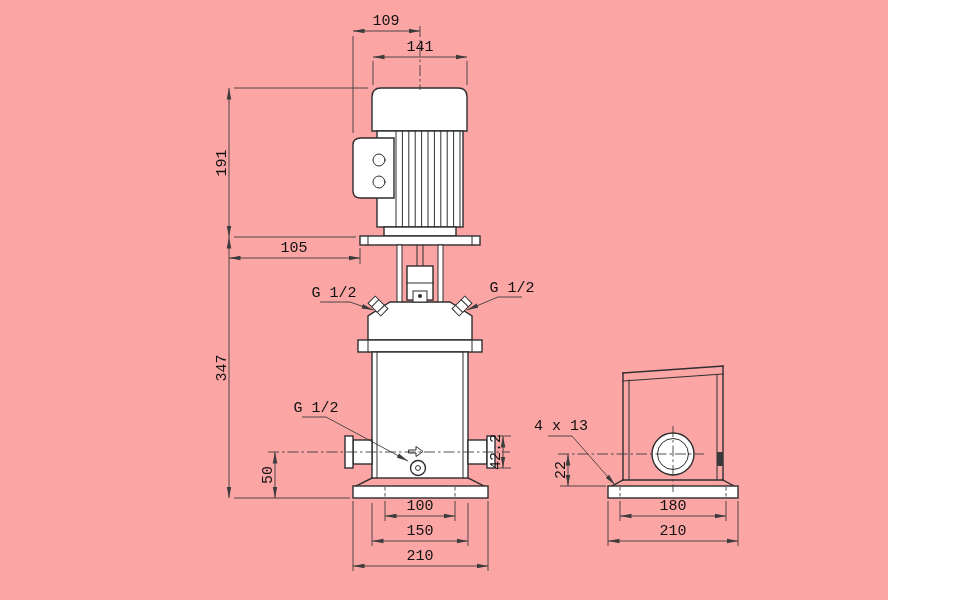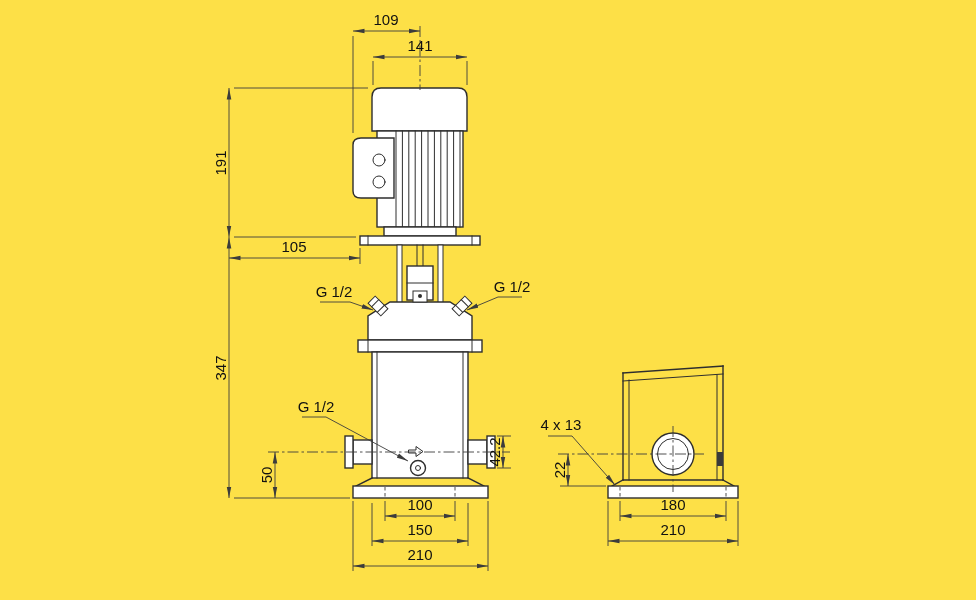--- a/index.html
+++ b/index.html
@@ -1,16 +1,16 @@
 <!DOCTYPE html>
 <html><head>
 <meta charset="utf-8">
 <style>
   html,body{margin:0;padding:0;background:#ffffff;}
-  .canvas{width:976px;height:600px;background:#fde047;position:relative;font-family:Liberation Sans, sans-serif;overflow:hidden;}
+  .canvas{width:888px;height:600px;background:#fca5a5;position:relative;font-family:Liberation Mono, monospace;overflow:hidden;}
   svg{display:block;}
   .outline{stroke:#2e2e2e;stroke-width:1.4;fill:none;stroke-linecap:square;}
   .thin{stroke:#2e2e2e;stroke-width:1;fill:none;stroke-linecap:square;}
   .wfill{fill:#ffffff;}
   .dim{stroke:#3c3c3c;stroke-width:0.9;fill:none;}
   .cl{stroke:#3c3c3c;stroke-width:0.9;fill:none;stroke-dasharray:11 3 2.5 3;}
   .dashh{stroke:#3c3c3c;stroke-width:0.9;fill:none;stroke-dasharray:3.5 2.5;}
   text.dim-text{font-size:15px;fill:#111111;}
   .mid{text-anchor:middle;}
 </style>

